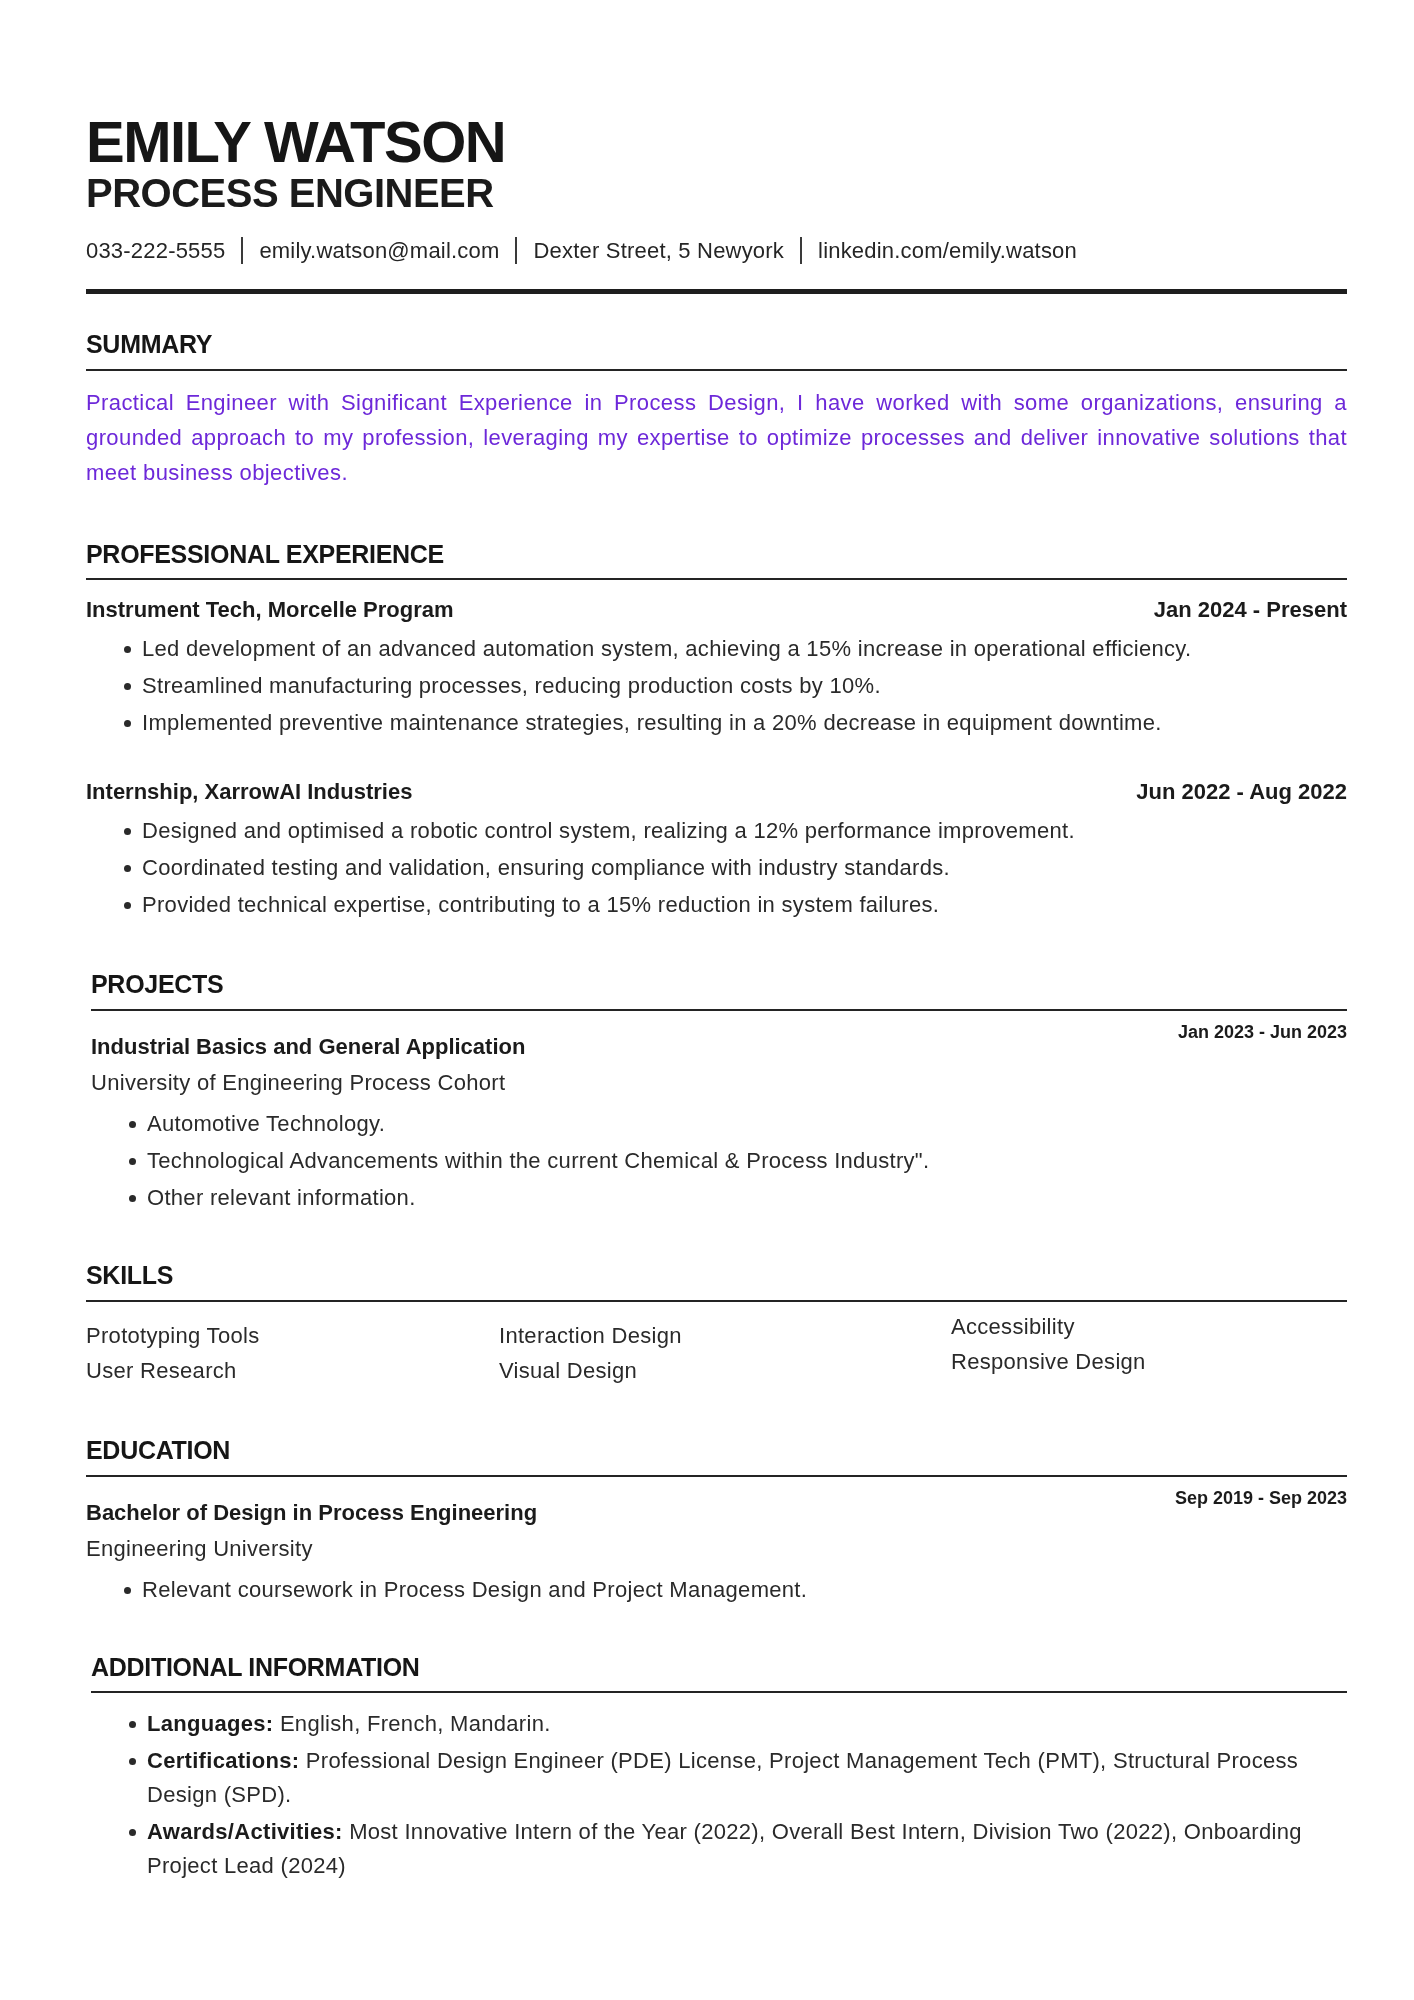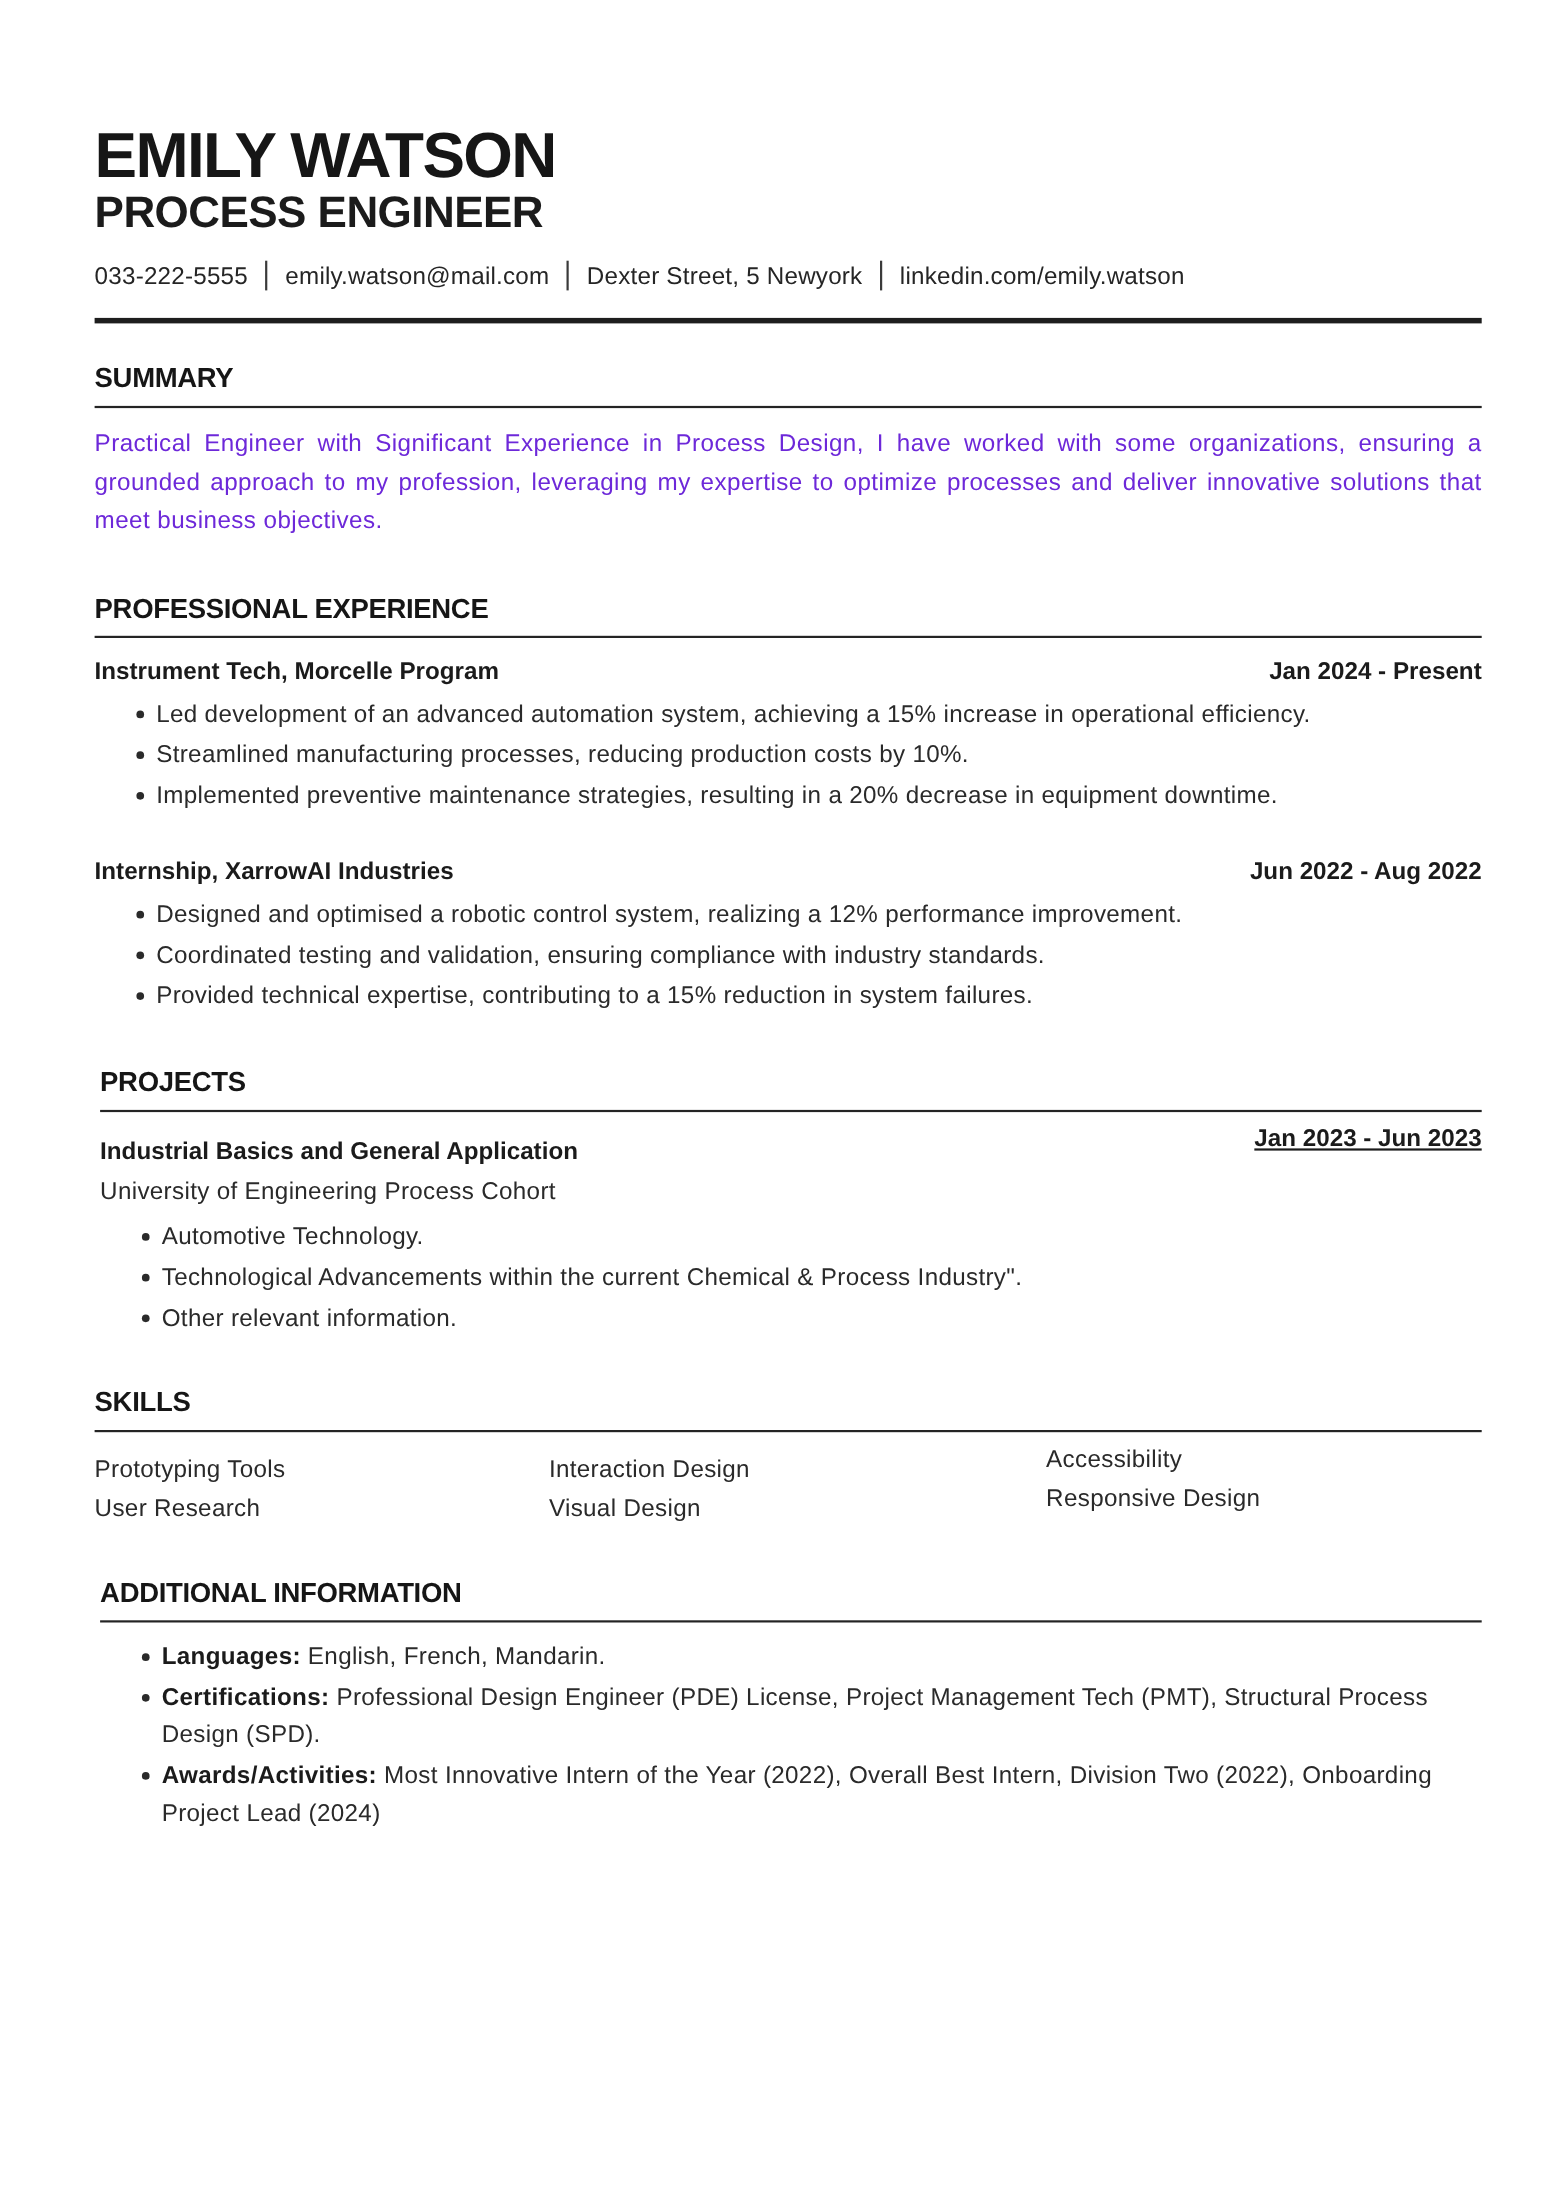--- a/index.html
+++ b/index.html
@@ -25,21 +25,21 @@
   .sec-summary p { margin-top:14px; font-size:22px; letter-spacing:0.4px; line-height:35px; text-align:justify; color:#6d28d9; }
   .sec-exp { margin-top:50px; }
   .job { margin-top:16px; }
   .job + .job { margin-top:38px; }
   .jobhead { display:flex; justify-content:space-between; align-items:baseline; font-size:22px; font-weight:700; color:#1b1b1b; line-height:28px; }
   ul.blist { margin-top:8px; list-style:none; }
   ul.blist li { position:relative; padding-left:56px; font-size:22px; letter-spacing:0.3px; line-height:34px; margin-top:3px; color:#2a2a2a; }
   ul.blist li::before { content:""; position:absolute; left:38px; top:14px; width:7px; height:7px; border-radius:50%; background:#2a2a2a; }
   
   .entry { position:relative; margin-top:22px; }
-  .edate { position:absolute; top:-11px; right:0; font-size:22px; font-weight:700; color:#1b1b1b;text-decoration:underline; }
+  .edate { position:absolute; top:-11px; right:0; font-size:18px; font-weight:700; color:#1b1b1b; }
   .etitle { font-size:22px; font-weight:700; color:#1b1b1b; line-height:28px; }
   .esub { margin-top:8px; font-size:22px; letter-spacing:0.3px; color:#2a2a2a; line-height:28px; }
   .entry ul.blist { margin-top:10px; }
   .sec-projects { margin-top:48px; margin-left:5px; }
   .sec-skills { margin-top:46px; }
   .skills-grid { margin-top:16px; display:grid; grid-template-columns:413px 452px 1fr; }
   .skill-line { font-size:22px; letter-spacing:0.3px; line-height:35px; color:#2a2a2a; }
   .skill-col.col3 { transform:translateY(-9px); }
   .sec-edu { margin-top:48px; }
   .sec-add { margin-top:46px; margin-left:5px; }
@@ -115,20 +115,31 @@
         <div class="skill-line">Interaction Design</div>
         <div class="skill-line">Visual Design</div>
       </div>
       <div class="skill-col col3">
         <div class="skill-line">Accessibility</div>
         <div class="skill-line">Responsive Design</div>
       </div>
     </div>
   </section>
 
+  <section class="sec-edu">
+    <h2>EDUCATION</h2>
+    <div class="entry">
+      <div class="edate">Sep 2019 - Sep 2023</div>
+      <div class="etitle">Bachelor of Design in Process Engineering</div>
+      <div class="esub">Engineering University</div>
+      <ul class="blist">
+        <li>Relevant coursework in Process Design and Project Management.</li>
+      </ul>
+    </div>
+  </section>
 
   <section class="sec-add">
     <h2>ADDITIONAL INFORMATION</h2>
     <ul class="blist" style="margin-top:14px;">
       <li><span class="lead">Languages:</span><span> English, French, Mandarin.</span></li>
       <li><span class="lead">Certifications:</span><span> Professional Design Engineer (PDE) License, Project Management Tech (PMT), Structural Process Design (SPD).</span></li>
       <li><span class="lead">Awards/Activities:</span><span> Most Innovative Intern of the Year (2022), Overall Best Intern, Division Two (2022), Onboarding Project Lead (2024)</span></li>
     </ul>
   </section>
 

